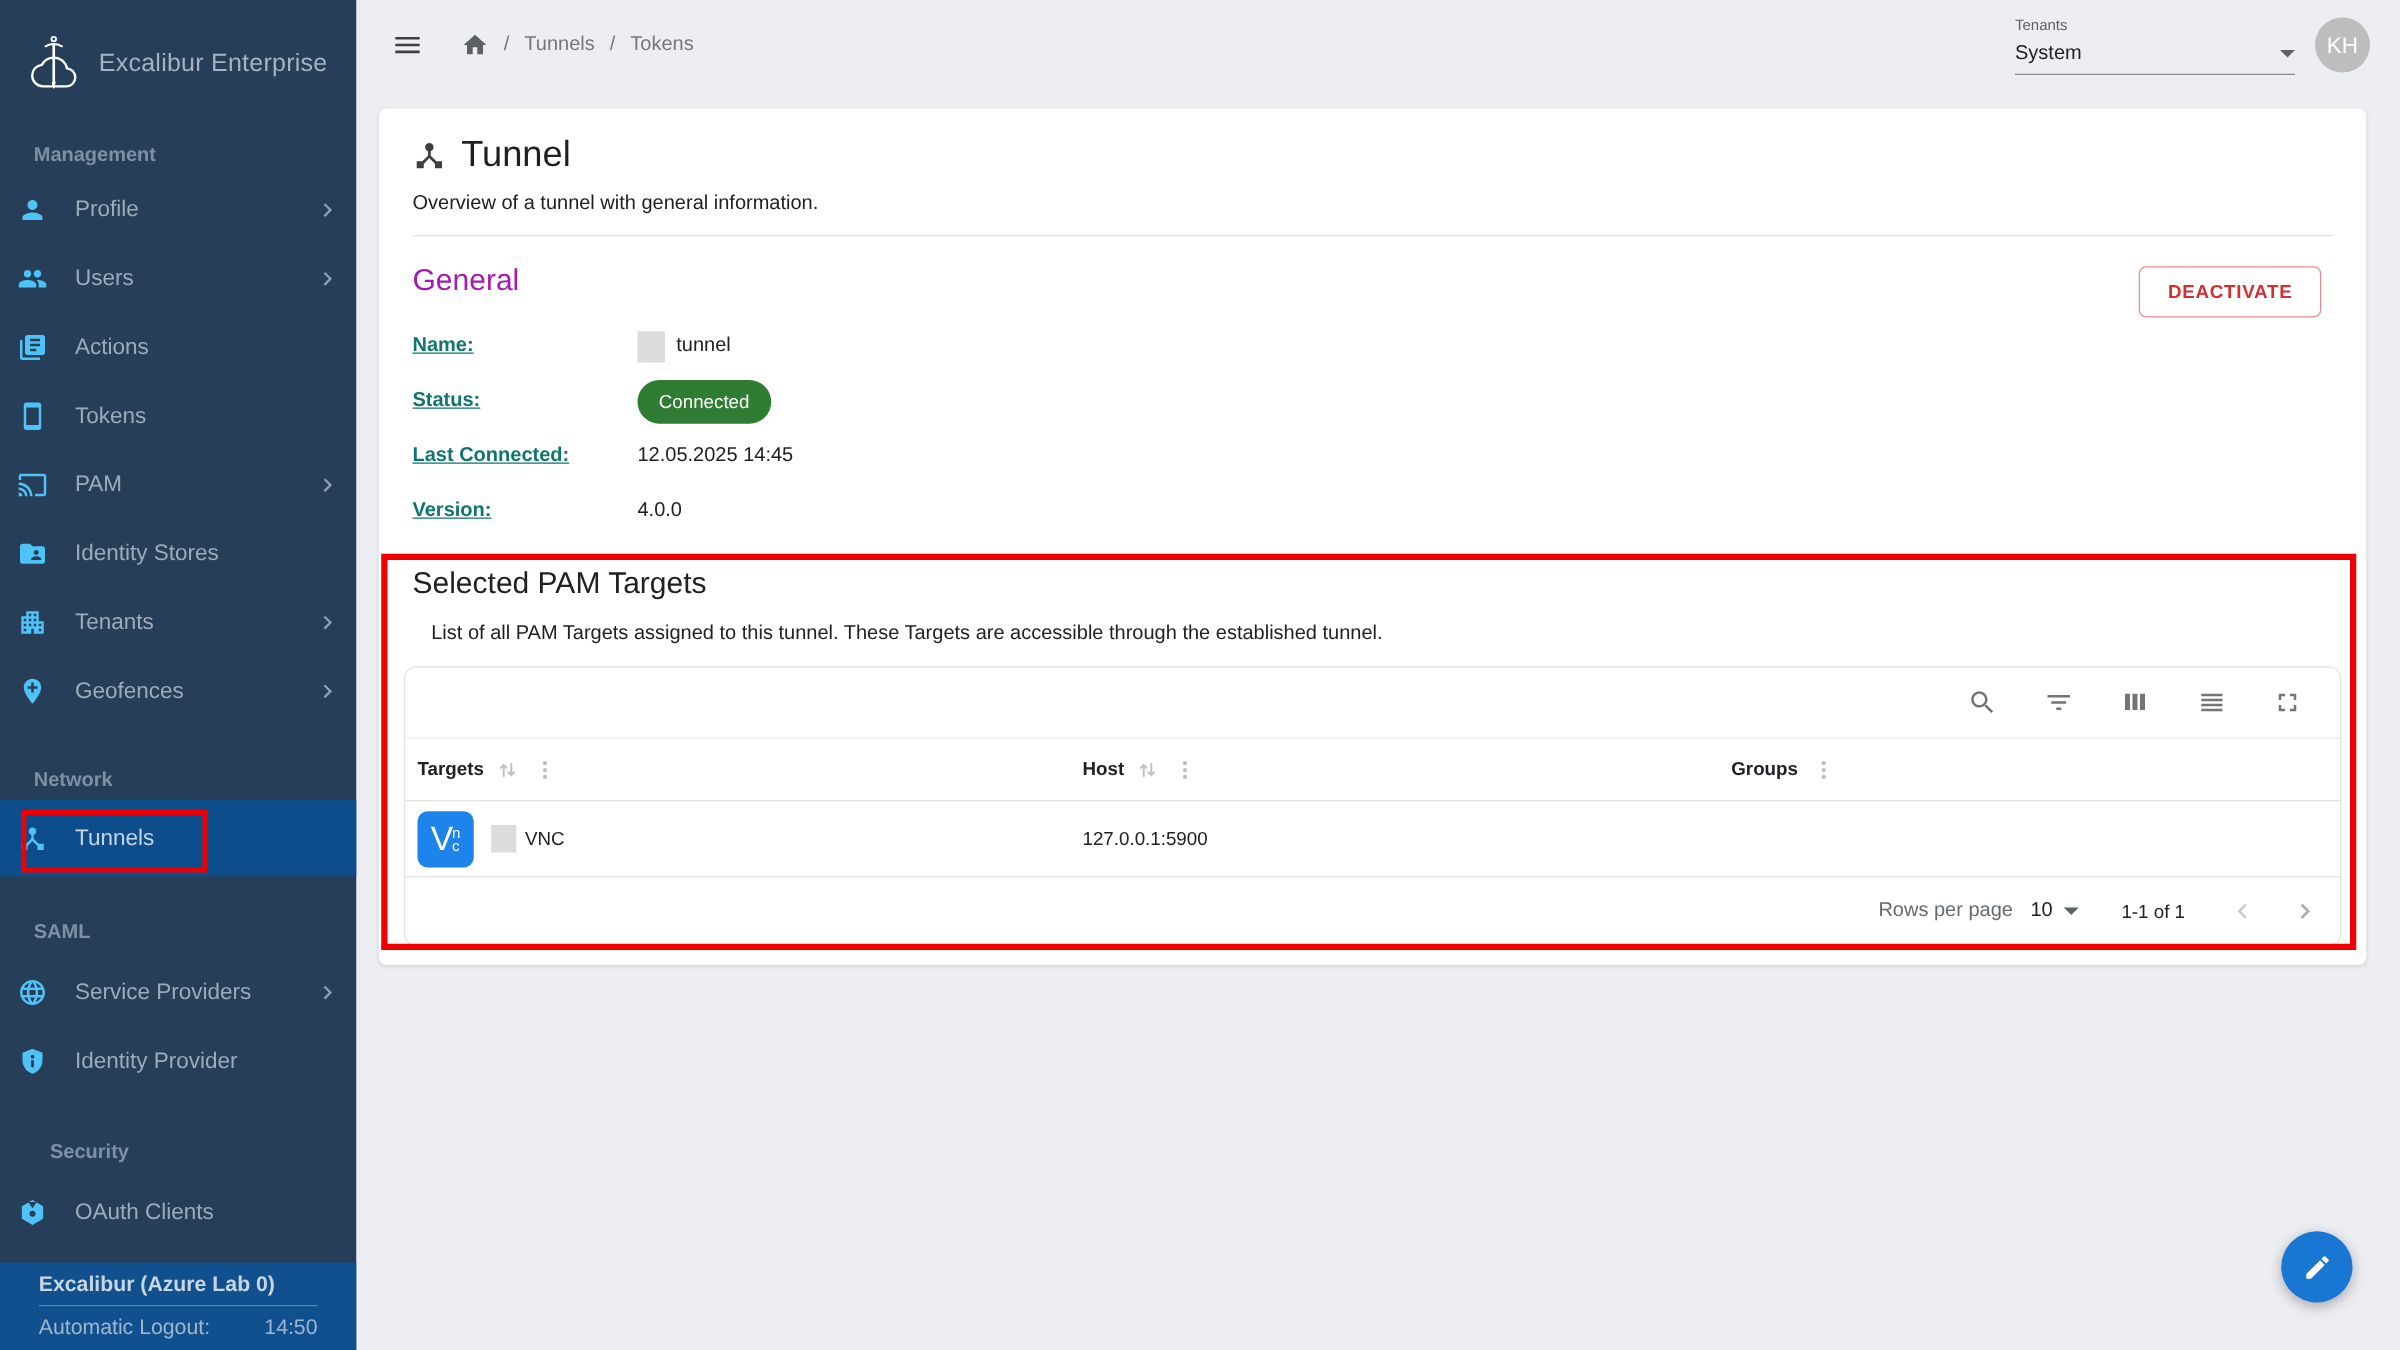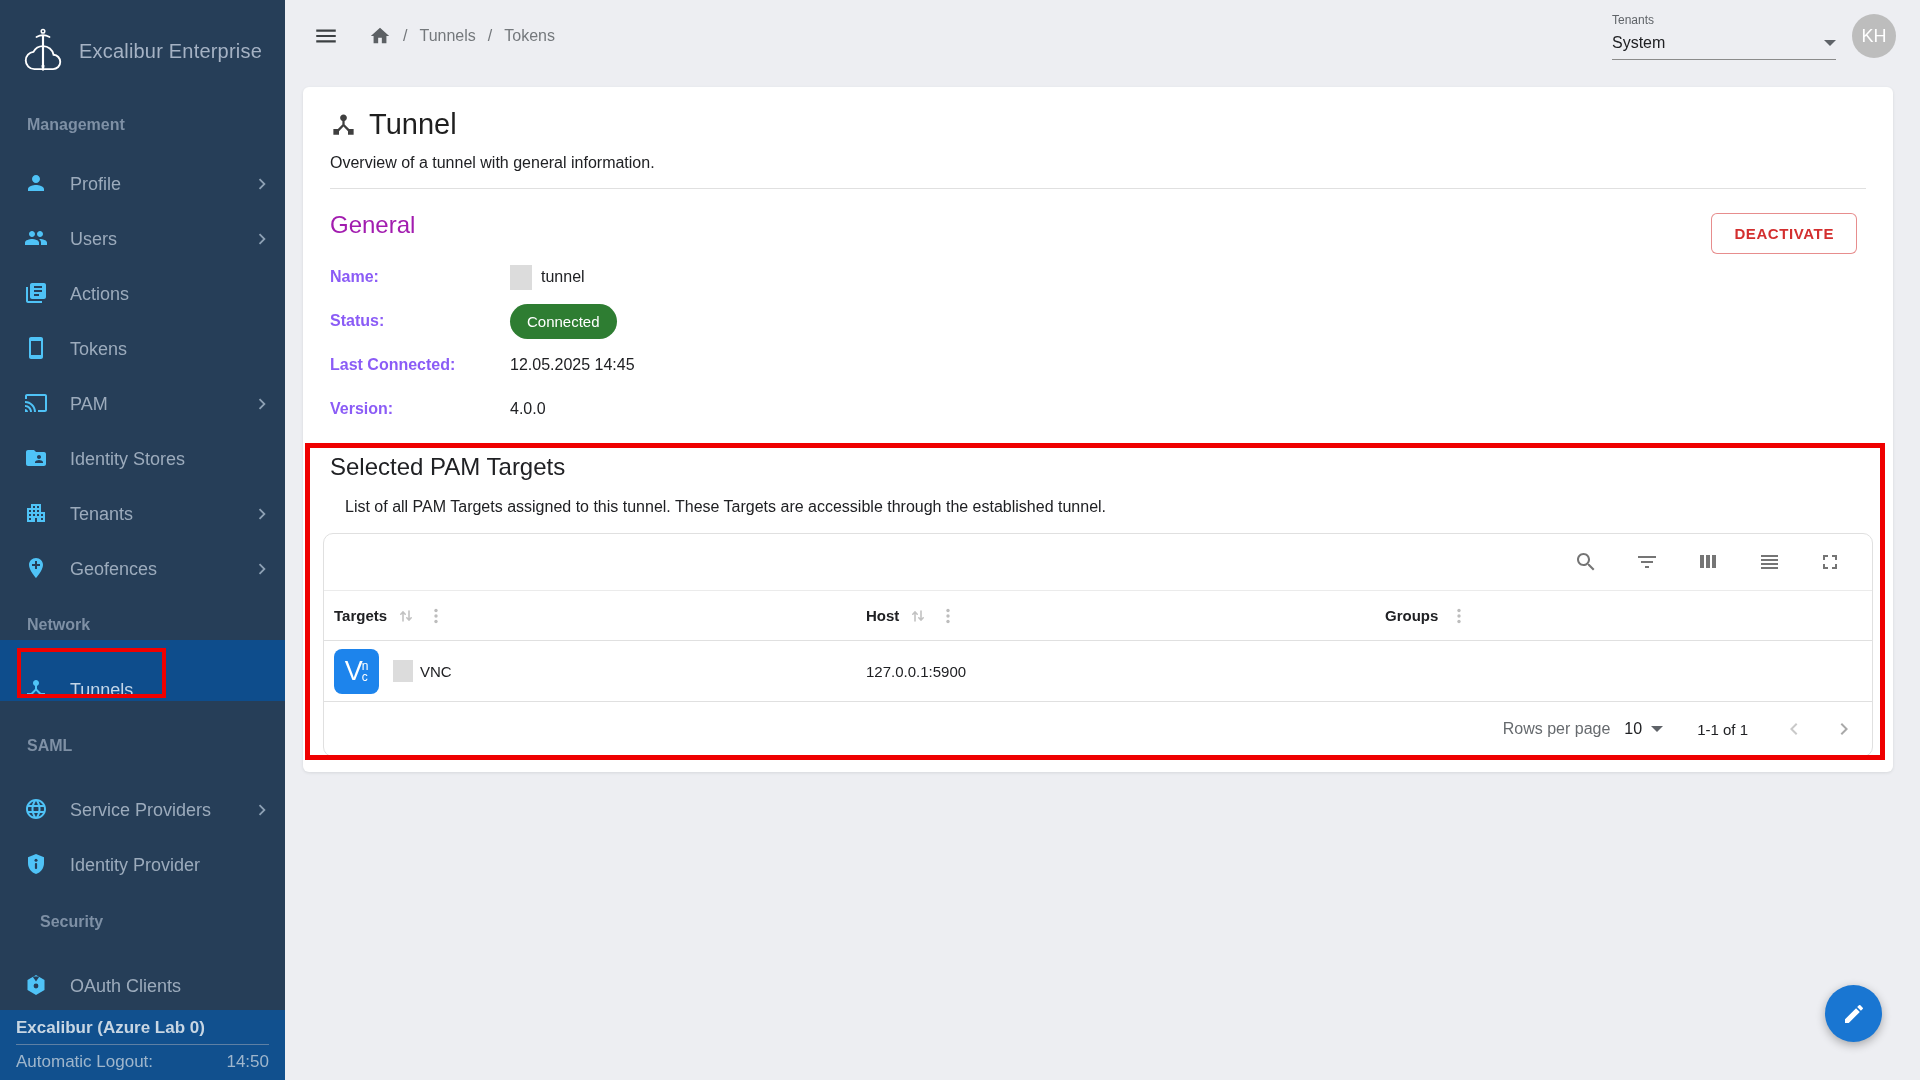--- a/index.html
+++ b/index.html
@@ -8,28 +8,28 @@
     width:1920px; height:1080px; overflow:hidden; position:relative;
     display:flex; background:#EDEEF2;
     font-family:"Liberation Sans", sans-serif; color:#202124;
   }
   
   .sidebar { width:285px; min-width:285px; height:1080px; background:#263E58; position:relative; z-index:2; }
   .brand { height:102px; display:flex; align-items:center; gap:13px; padding-left:20px; }
   .brand-text { color:#A5B2C4; font-size:20px; letter-spacing:.2px; }
   .nav-label { color:#7E90A5; font-size:16px; font-weight:700; padding-left:27px; height:30px; line-height:30px; }
   .nav-label.first { margin-top:8px; }
-  .nav-item { height:55px; display:flex; align-items:flex-end; padding-left:24px; position:relative; cursor:pointer; }
+  .nav-item { height:55px; display:flex; align-items:center; padding-left:14px; position:relative; cursor:pointer; }
   .nav-item .ico { width:24px; height:24px; color:#4FC3F7; flex:0 0 24px; }
   .nav-item .lbl { color:#9CABBC; font-size:18px; margin-left:22px; white-space:nowrap; }
   .nav-item .chev { position:absolute; right:12px; width:22px; height:22px; color:#8DA0B4; }
   .nav-item.selected { background:#0E4D8C; height:61px; }
   .nav-item.selected .lbl { color:#C4D6E8; }
   .mt30 { margin-top:30px; } .mt31 { margin-top:31px;padding-left:40px; } .mt5 { margin-top:5px; }
-  .sidebar-footer { position:absolute; left:0; right:0; bottom:0; height:70px; background:#11508E; padding:8px 16px 0; }
+  .sidebar-footer { position:absolute; left:0; right:0; bottom:0; height:70px; background:#11508E; padding:8px 31px 0; }
   .footer-title { color:#C8D6E3; font-weight:700; font-size:17px; padding-bottom:6px; border-bottom:1px solid #5E80A4; }
   .footer-row { display:flex; justify-content:space-between; color:#9FB6CC; font-size:17px; padding-top:7px; }
   
   .main { flex:1; display:flex; flex-direction:column; position:relative; }
   .topbar { height:72px; display:flex; align-items:center; padding:0 24px 0 28px; }
   .icon-btn { border:none; background:none; padding:0; cursor:pointer; display:flex; align-items:center; }
   .hamburger { color:#3C4043; }
   .breadcrumb { display:flex; align-items:center; margin-left:30px; gap:12px; color:#74787C; font-size:16px; }
   .breadcrumb .home { color:#5C6064; }
   .crumb-link { cursor:pointer; }
@@ -49,21 +49,21 @@
   .page-title { font-size:29px; font-weight:400; color:#1F1F1F; margin:0; }
   .page-sub { margin-top:13px; font-size:16px; color:#202124; }
   .divider { position:absolute; left:27px; right:27px; top:101px; border-top:1px solid #E0E0E0; }
   .general-head { position:absolute; left:27px; top:124px; font-size:24px; font-weight:400; color:#a21caf; }
   .deactivate-btn { position:absolute; right:36px; top:126px; height:41px; padding:0 22px;
       border:1px solid rgba(211,47,47,.55); border-radius:6px; background:#FFF; color:#D32F2F;
       font-family:"Liberation Sans",sans-serif; font-weight:700; font-size:15px; letter-spacing:.6px;
       display:flex; align-items:center; cursor:pointer; }
   .fields { position:absolute; left:27px; top:168px; right:36px; }
   .field { height:44px; display:flex; align-items:center; }
-  .flabel { width:180px; font-weight:700; font-size:16px; color:#8b5cf6; }
+  .flabel { width:180px; font-weight:700; font-size:16px; color:#0f766e;text-decoration:underline; }
   .fvalue { font-size:16px; color:#202124; display:flex; align-items:center; }
   .redact { width:22px; height:25px; background:#DCDCDC; margin-right:9px; }
   .badge { background:#2E7D32; color:#FFF; font-size:15px; padding:9px 17px; border-radius:18px; }
   .pam-head { position:absolute; left:27px; top:366px; font-size:24px; font-weight:400; color:#202124; }
   .pam-sub { position:absolute; left:27px; top:411px; font-size:16px; color:#202124;margin-left:15px; }
   .table-card { position:absolute; left:20px; right:20px; top:446px; height:224px;
                 border:1px solid #E0E0E0; border-radius:10px; display:flex; flex-direction:column; overflow:hidden; }
   .t-toolbar { height:57px; display:flex; align-items:center; justify-content:flex-end; gap:37px;
                padding-right:30px; border-bottom:1px solid #EBEBEB; flex:0 0 57px; }
   .t-toolbar .tbico { width:24px; height:24px; color:#757575; cursor:pointer; }

